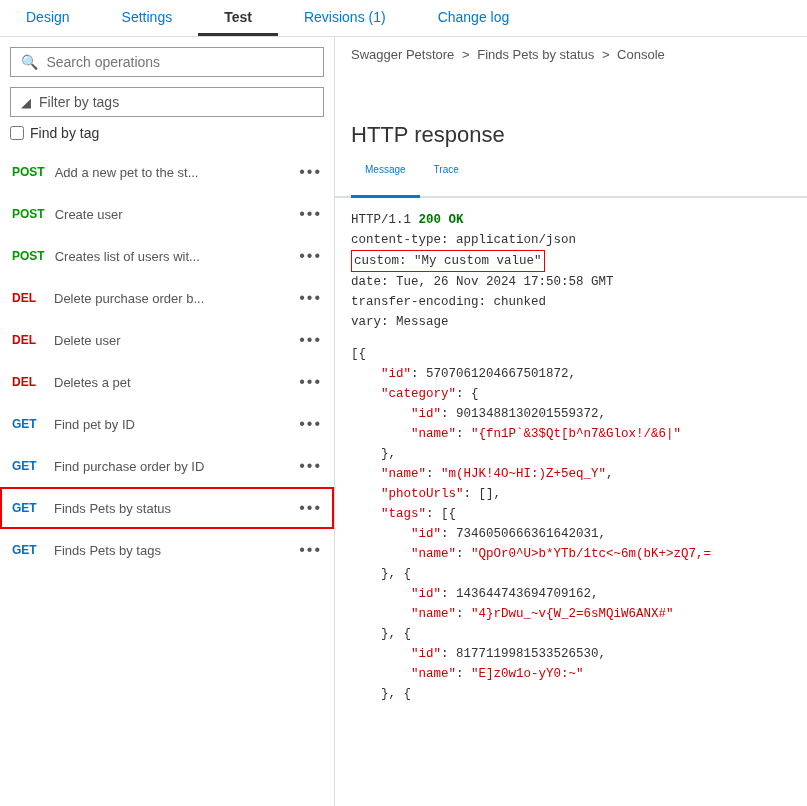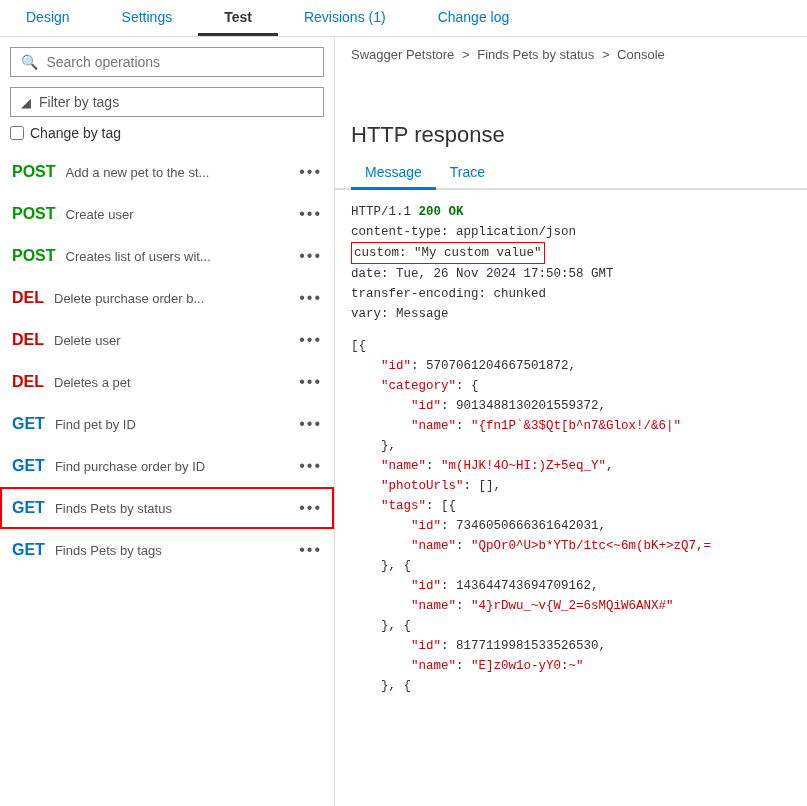--- a/index.html
+++ b/index.html
@@ -87,21 +87,21 @@
       padding: 10px 10px;
       gap: 10px;
       cursor: pointer;
       border: 2px solid transparent;
     }
     .op-item.selected {
       border: 2px solid #e00;
       background: #fff;
     }
     .op-method {
-      font-size: 16px;
+      font-size: 12px;
       font-weight: 700;
       min-width: 32px;
       text-align: left;
     }
     .method-post { color: #009900; }
     .method-get { color: #0070c0; }
     .method-del { color: #cc0000; }
     .op-name {
       flex: 1;
       color: #555;
@@ -139,23 +139,23 @@
       margin-top: 48px;
     }
 
     
     .response-tabs {
       display: flex;
       border-bottom: 2px solid #ddd;
       padding: 0 16px;
     }
     .resp-tab {
-      padding: 6px 14px 7px 14px;
+      padding: 6px 14px 20px 14px;
       cursor: pointer;
-      font-size: 14px;
+      font-size: 10px;
       color: #555;
       border-bottom: 3px solid transparent;
       margin-bottom: -2px;
     }
     .resp-tab.active {
       color: #0078d4;
       border-bottom: 3px solid #0078d4;
     }
 
     
@@ -199,21 +199,21 @@
     <div class="search-box">
       <span class="search-icon-char">🔍</span>
       <input class="search-input" type="text" placeholder="Search operations" style="">
     </div>
     <div class="filter-box">
       <span class="filter-icon">◢</span>
       <span class="filter-text">Filter by tags</span>
     </div>
     <div class="group-by-tag">
       <input type="checkbox" class="group-checkbox" style="">
-      <span class="group-label">Change by tag</span>
+      <span class="group-label">Find by tag</span>
     </div>
 
     <div class="ops-list">
     <div class="op-item">
           <span class="op-method method-post">POST</span>
           <span class="op-name">Add a new pet to the st...</span>
           <span class="op-dots">•••</span>
         </div>
         <div class="op-item">
           <span class="op-method method-post">POST</span>

